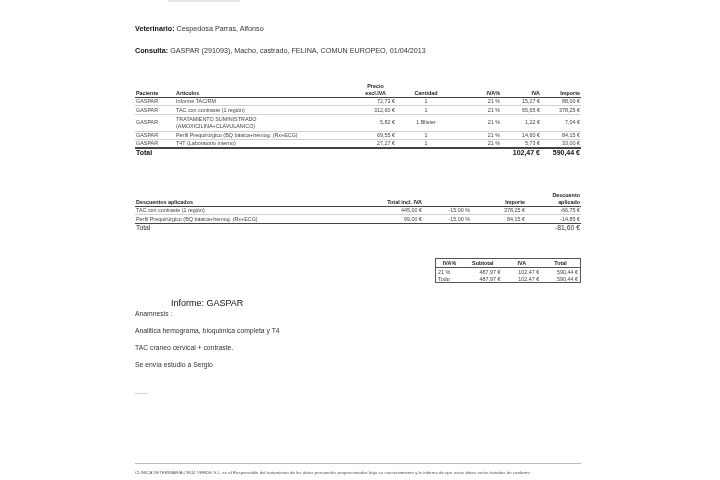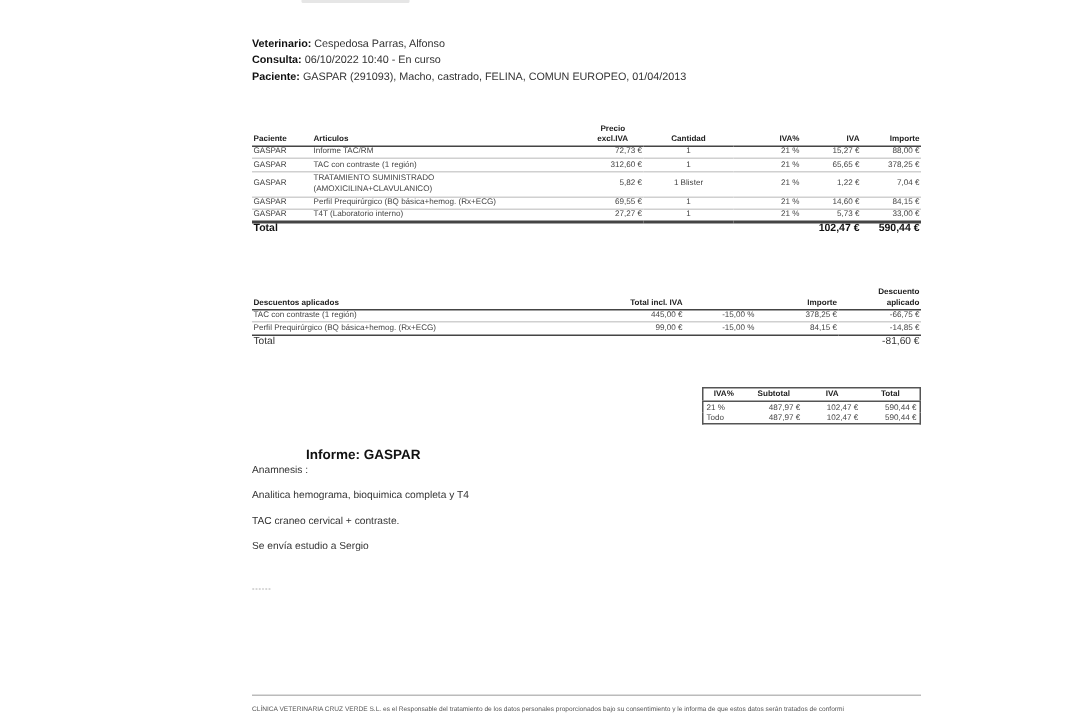--- a/index.html
+++ b/index.html
@@ -1,18 +1,18 @@
 <!DOCTYPE html>
 <html><head>
 <meta charset="utf-8">
 <style>
   * { box-sizing: border-box; margin: 0; padding: 0; }
   html, body { width: 720px; height: 480px; background: #ffffff; overflow: hidden; }
   body { font-family: "Liberation Sans", sans-serif; color: #222; position: relative; }
-  .page { position: absolute; left: 0; top: 0; width: 612px; height: 480px; margin-left: 33px; }
+  .page { position: absolute; left: 0; top: 0; width: 612px; height: 480px; }
   .cut-header { position: absolute; left: 168px; top: -4px; width: 72px; height: 6px; background: #e6e6e6; border-radius: 1px; }
   .info { position: absolute; left: 135px; font-size: 7.2px; line-height: 11px; color: #333; }
   .info b { font-weight: bold; color: #111; }
   table { border-collapse: collapse; font-size: 5.4px; color: #444; }
   .main-table { position: absolute; left: 135px; top: 80px; width: 446px; }
   .main-table th { font-weight: bold; color: #222; text-align: left; padding: 0 1px; vertical-align: bottom; height: 17px; line-height: 7px; }
   .main-table thead tr { border-bottom: 1.2px solid #444; }
   .main-table td { padding: 0 1px; height: 8.5px; line-height: 6.5px; white-space: nowrap; }
   .main-table tr.tall td { height: 17px; }
   .main-table tbody tr { border-bottom: 0.6px solid #d0d0d0; }
@@ -25,42 +25,38 @@
   .disc-table thead tr { border-bottom: 1.2px solid #444; }
   .disc-table td { padding: 0 1px; height: 8.5px; line-height: 6.5px; white-space: nowrap; }
   .disc-table tbody tr { border-bottom: 0.6px solid #d0d0d0; }
   .disc-table tbody tr.last { border-bottom: 1.2px solid #444; }
   .disc-table tfoot td { font-size: 6.8px; color: #333; height: 10px; }
   .sum-table { position: absolute; left: 435px; top: 258px; width: 146px; border: 0.8px solid #555; }
   .sum-table th { font-weight: bold; color: #222; padding: 1px 2px; height: 9px; }
   .sum-table thead tr { border-bottom: 0.8px solid #555; }
   .sum-table td { padding: 0 2px; height: 7.5px; line-height: 6px; }
   .report { position: absolute; left: 135px; top: 298px; color: #333; }
-  .report-title { font-size: 9px; font-weight: bold; color: #111; padding-left: 36px; }
+  .report-title { font-size: 9px; font-weight: normal; color: #111; padding-left: 36px; }
   .report p { font-size: 6.8px; line-height: 8px; }
   .dots { position: absolute; left: 135px; top: 390px; font-size: 5px; color: #777; letter-spacing: 0.5px; }
   .footer-rule { position: absolute; left: 135px; top: 463px; width: 446px; height: 1px; background: #bbb; }
   .footer-text { position: absolute; left: 135px; top: 470px; width: 446px; font-size: 4.4px; color: #555; white-space: nowrap; overflow: hidden; }
 </style>
 </head>
 <body>
 
 <div class="page">
   <div class="cut-header"></div>
 
   <div class="info" style="top:23px;">
     <b>Veterinario:</b>
     <span>Cespedosa Parras, Alfonso</span>
   </div>
-  <div class="info" style="top:34px;">
+  <div class="info" style="top:45px;">
     <b>Consulta:</b>
-    <span>06/10/2022 10:40 - En curso</span>
-  </div>
-  <div class="info" style="top:45px;">
-    <b>Paciente:</b>
     <span>GASPAR (291093), Macho, castrado, FELINA, COMUN EUROPEO, 01/04/2013</span>
   </div>
 
   <table class="main-table">
     <colgroup>
       <col style="width:40px">
         <col style="width:180px">
         <col style="width:41px">
         <col style="width:60px">
         <col style="width:45px">

